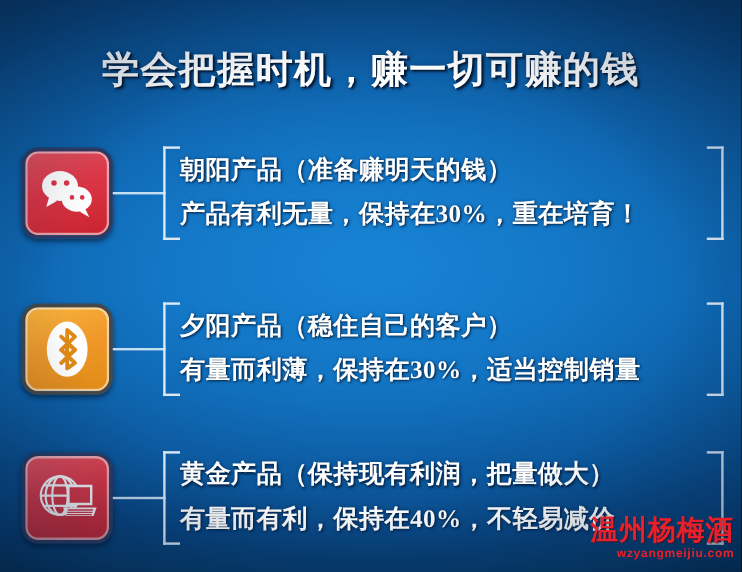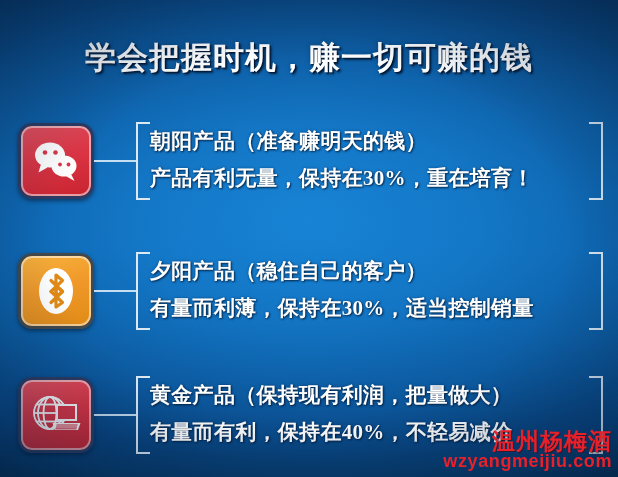--- a/index.html
+++ b/index.html
@@ -165,21 +165,21 @@
     font-size: 23px;
     font-weight: bold;
     letter-spacing: 1px;
     line-height: 26px;
     text-shadow: 1px 1px 0 rgba(80,0,0,0.45);
   }
   #wm-sub {
     display: block;
     color: #e8202a;
     font-family: "Liberation Sans", sans-serif;
-    font-size: 18px;
+    font-size: 10px;
     font-weight: bold;
     letter-spacing: 0.6px;
     line-height: 15px;
   }
 </style>
 </head>
 <body>
 
 <div id="stage">
 

